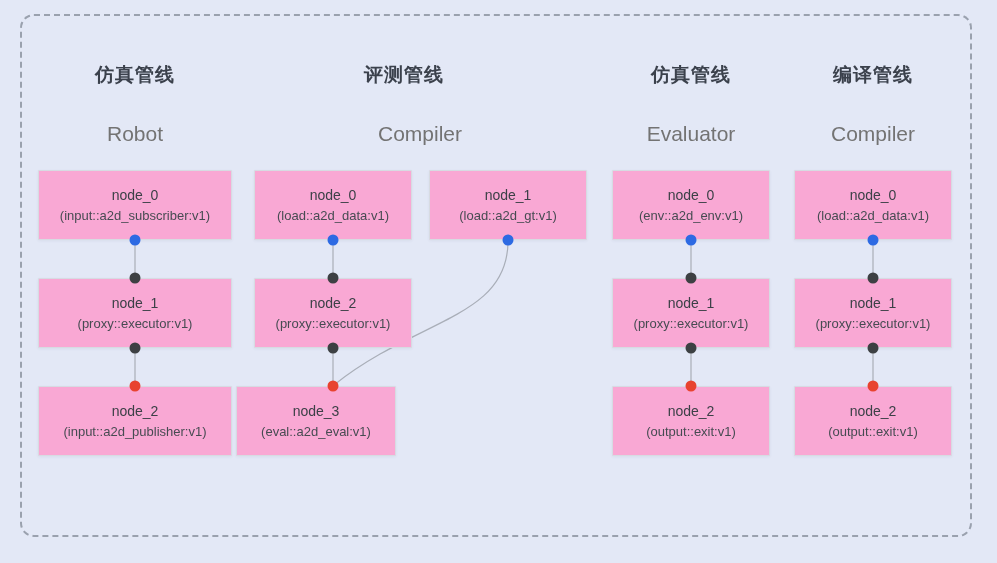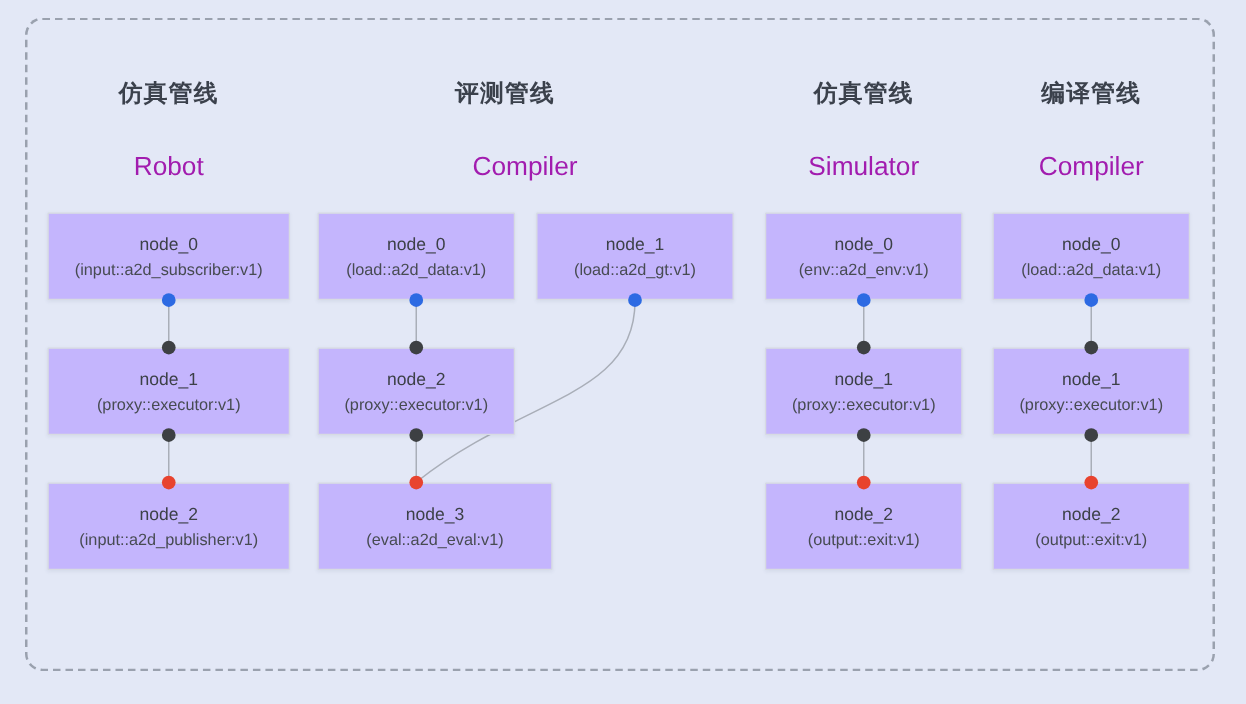--- a/index.html
+++ b/index.html
@@ -13,27 +13,27 @@
   .frame{
     position:absolute;left:20px;top:14px;width:948px;height:519px;
     border:2px dashed #9aa1ae;border-radius:14px;z-index:0;
   }
   .zh-title{
     position:absolute;top:62px;width:200px;text-align:center;
     font-size:19px;font-weight:700;color:#3b414c;letter-spacing:1px;z-index:2;
   }
   .en-title{
     position:absolute;top:122px;width:200px;text-align:center;
-    font-size:21px;font-weight:400;color:#a21caf;z-index:2;
+    font-size:21px;font-weight:400;color:#737373;z-index:2;
   }
   .edges{position:absolute;left:0;top:0;z-index:1;}
   .edges path{stroke:#a9aeb8;stroke-width:1.2;fill:none;}
   .node{
     position:absolute;height:70px;box-sizing:border-box;
-    background:#c4b5fd;border:1px solid #d7dbe2;border-radius:1px;
+    background:#f9a8d4;border:1px solid #d7dbe2;border-radius:1px;
     box-shadow:0 1px 3px rgba(80,90,120,0.08);
     display:flex;flex-direction:column;align-items:center;justify-content:center;
     z-index:2;
   }
   .node-title{font-size:14px;line-height:21px;color:#3c4047;}
   .node-sub{font-size:13px;line-height:20px;color:#474b52;}
   .port{
     position:absolute;width:11px;height:11px;border-radius:50%;
     transform:translate(-50%,-50%);z-index:3;
   }
@@ -59,21 +59,21 @@
     <path d="M873 348 L873 386"></path>
   </svg>
 
   <div class="zh-title" style="left:35px">仿真管线</div>
   <div class="zh-title" style="left:304px">评测管线</div>
   <div class="zh-title" style="left:591px">仿真管线</div>
   <div class="zh-title" style="left:773px">编译管线</div>
 
   <div class="en-title" style="left:35px">Robot</div>
   <div class="en-title" style="left:320px">Compiler</div>
-  <div class="en-title" style="left:591px">Simulator</div>
+  <div class="en-title" style="left:591px">Evaluator</div>
   <div class="en-title" style="left:773px">Compiler</div>
 
   <div class="node" style="left:38px;top:170px;width:194px">
     <div class="node-title">node_0</div>
     <div class="node-sub">(input::a2d_subscriber:v1)</div>
   </div>
   <div class="node" style="left:38px;top:278px;width:194px">
     <div class="node-title">node_1</div>
     <div class="node-sub">(proxy::executor:v1)</div>
   </div>
@@ -87,21 +87,21 @@
     <div class="node-sub">(load::a2d_data:v1)</div>
   </div>
   <div class="node" style="left:429px;top:170px;width:158px">
     <div class="node-title">node_1</div>
     <div class="node-sub">(load::a2d_gt:v1)</div>
   </div>
   <div class="node" style="left:254px;top:278px;width:158px">
     <div class="node-title">node_2</div>
     <div class="node-sub">(proxy::executor:v1)</div>
   </div>
-  <div class="node" style="left:254px;top:386px;width:188px">
+  <div class="node" style="left:236px;top:386px;width:160px">
     <div class="node-title">node_3</div>
     <div class="node-sub">(eval::a2d_eval:v1)</div>
   </div>
 
   <div class="node" style="left:612px;top:170px;width:158px">
     <div class="node-title">node_0</div>
     <div class="node-sub">(env::a2d_env:v1)</div>
   </div>
   <div class="node" style="left:612px;top:278px;width:158px">
     <div class="node-title">node_1</div>

